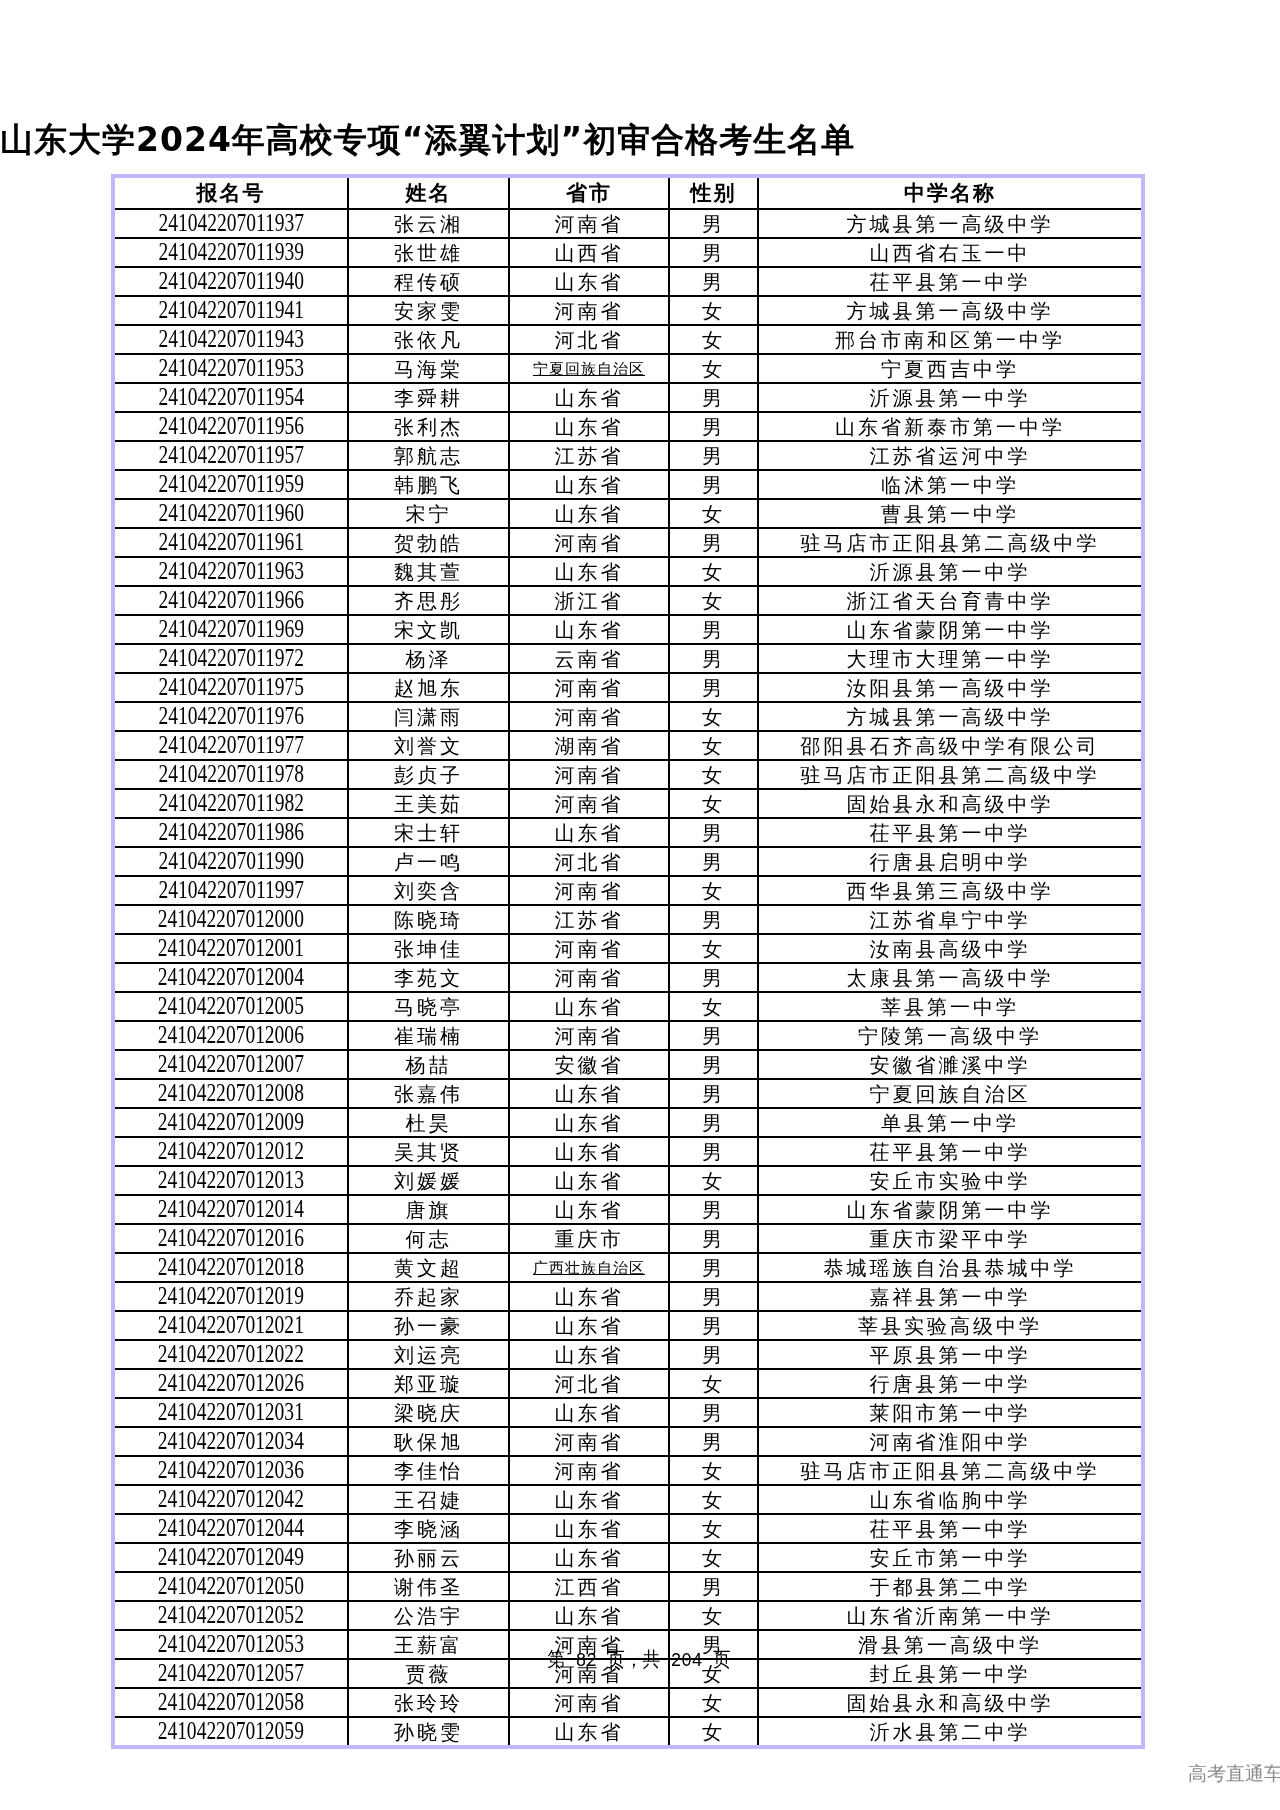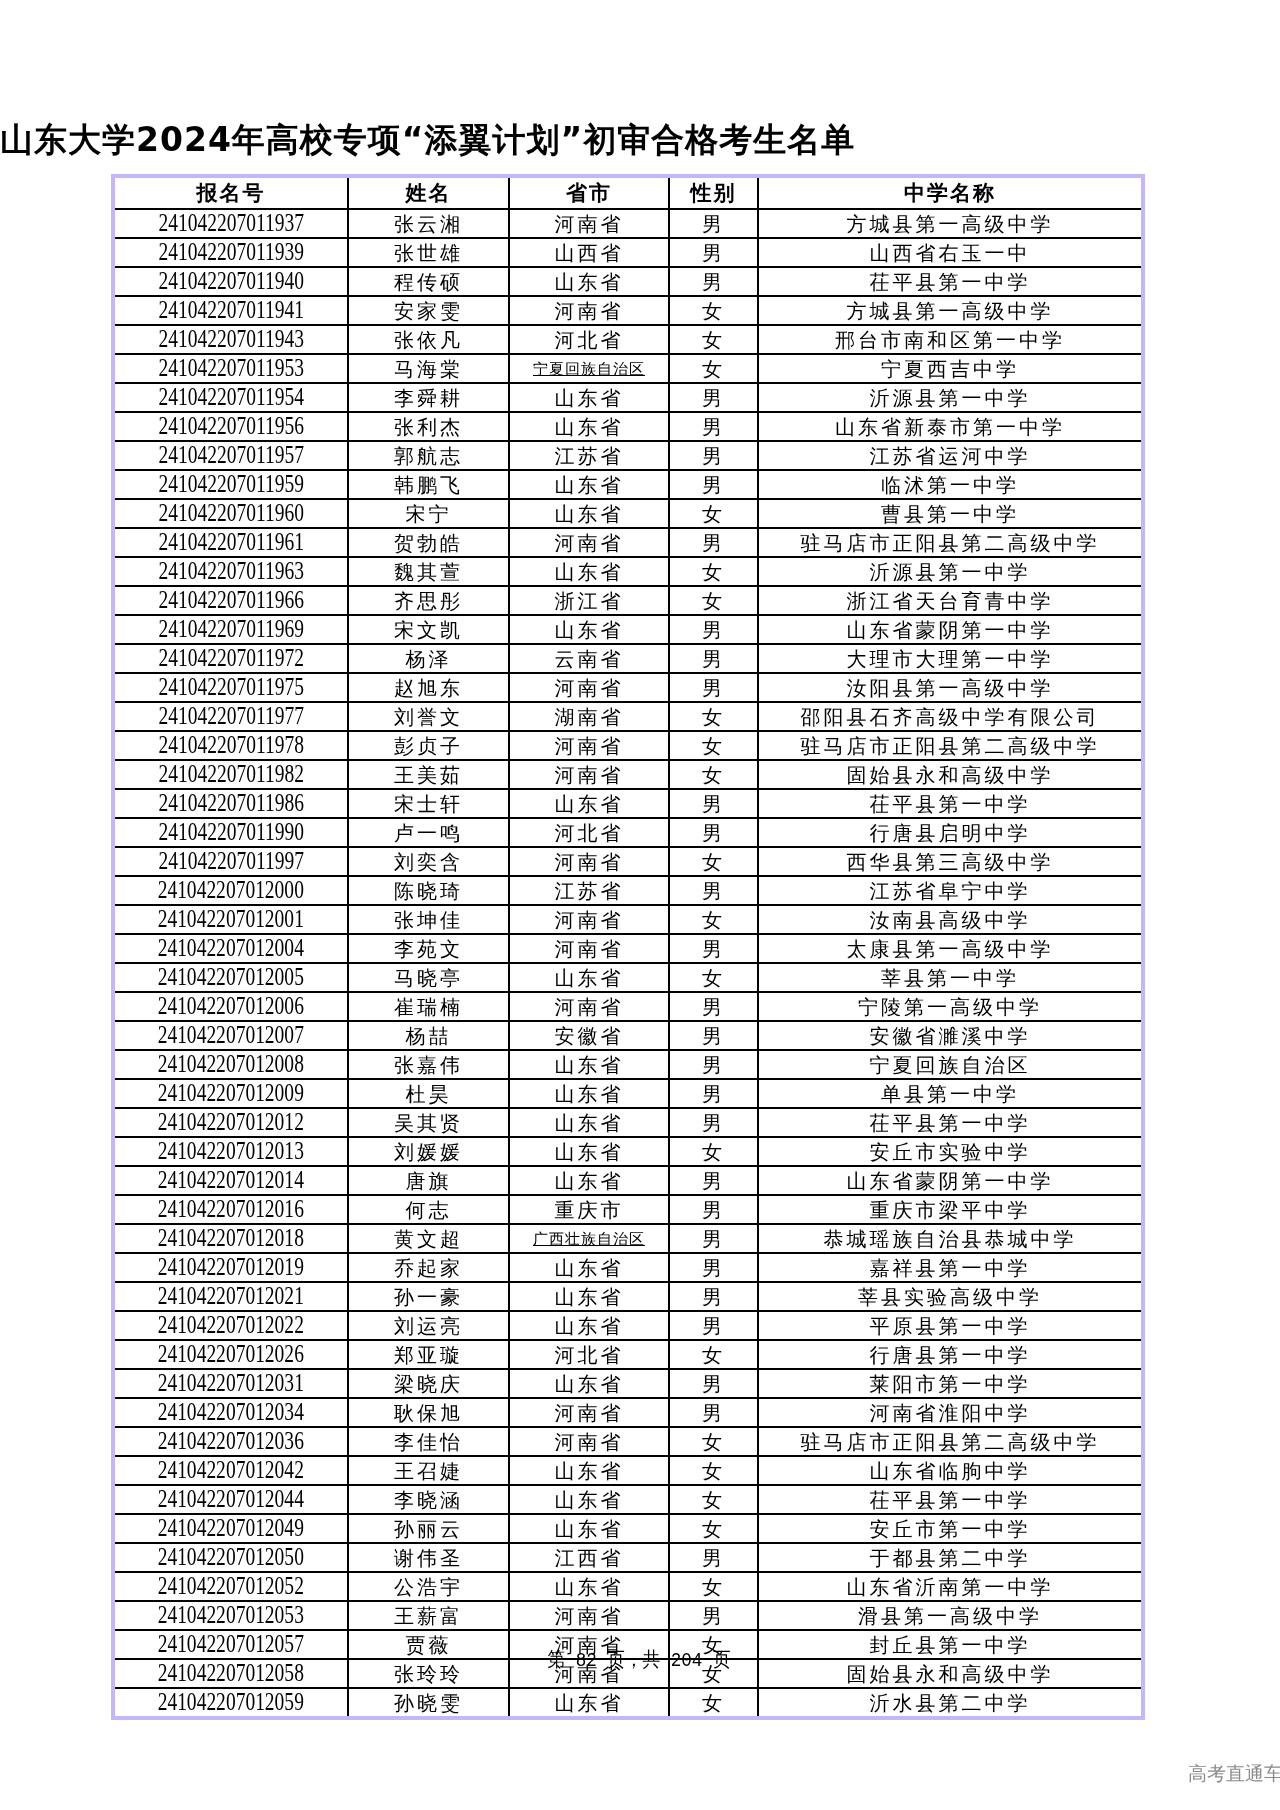--- a/index.html
+++ b/index.html
@@ -180,20 +180,27 @@
         <td class="col-school">大理市大理第一中学</td>
       </tr>
       <tr>
         <td class="col-id"><span>241042207011975</span></td>
         <td class="col-name">赵旭东</td>
         <td class="col-prov">河南省</td>
         <td class="col-gender">男</td>
         <td class="col-school">汝阳县第一高级中学</td>
       </tr>
       <tr>
+        <td class="col-id"><span>241042207011976</span></td>
+        <td class="col-name">闫潇雨</td>
+        <td class="col-prov">河南省</td>
+        <td class="col-gender">女</td>
+        <td class="col-school">方城县第一高级中学</td>
+      </tr>
+      <tr>
         <td class="col-id"><span>241042207011977</span></td>
         <td class="col-name">刘誉文</td>
         <td class="col-prov">湖南省</td>
         <td class="col-gender">女</td>
         <td class="col-school">邵阳县石齐高级中学有限公司</td>
       </tr>
       <tr>
         <td class="col-id"><span>241042207011978</span></td>
         <td class="col-name">彭贞子</td>
         <td class="col-prov">河南省</td>

